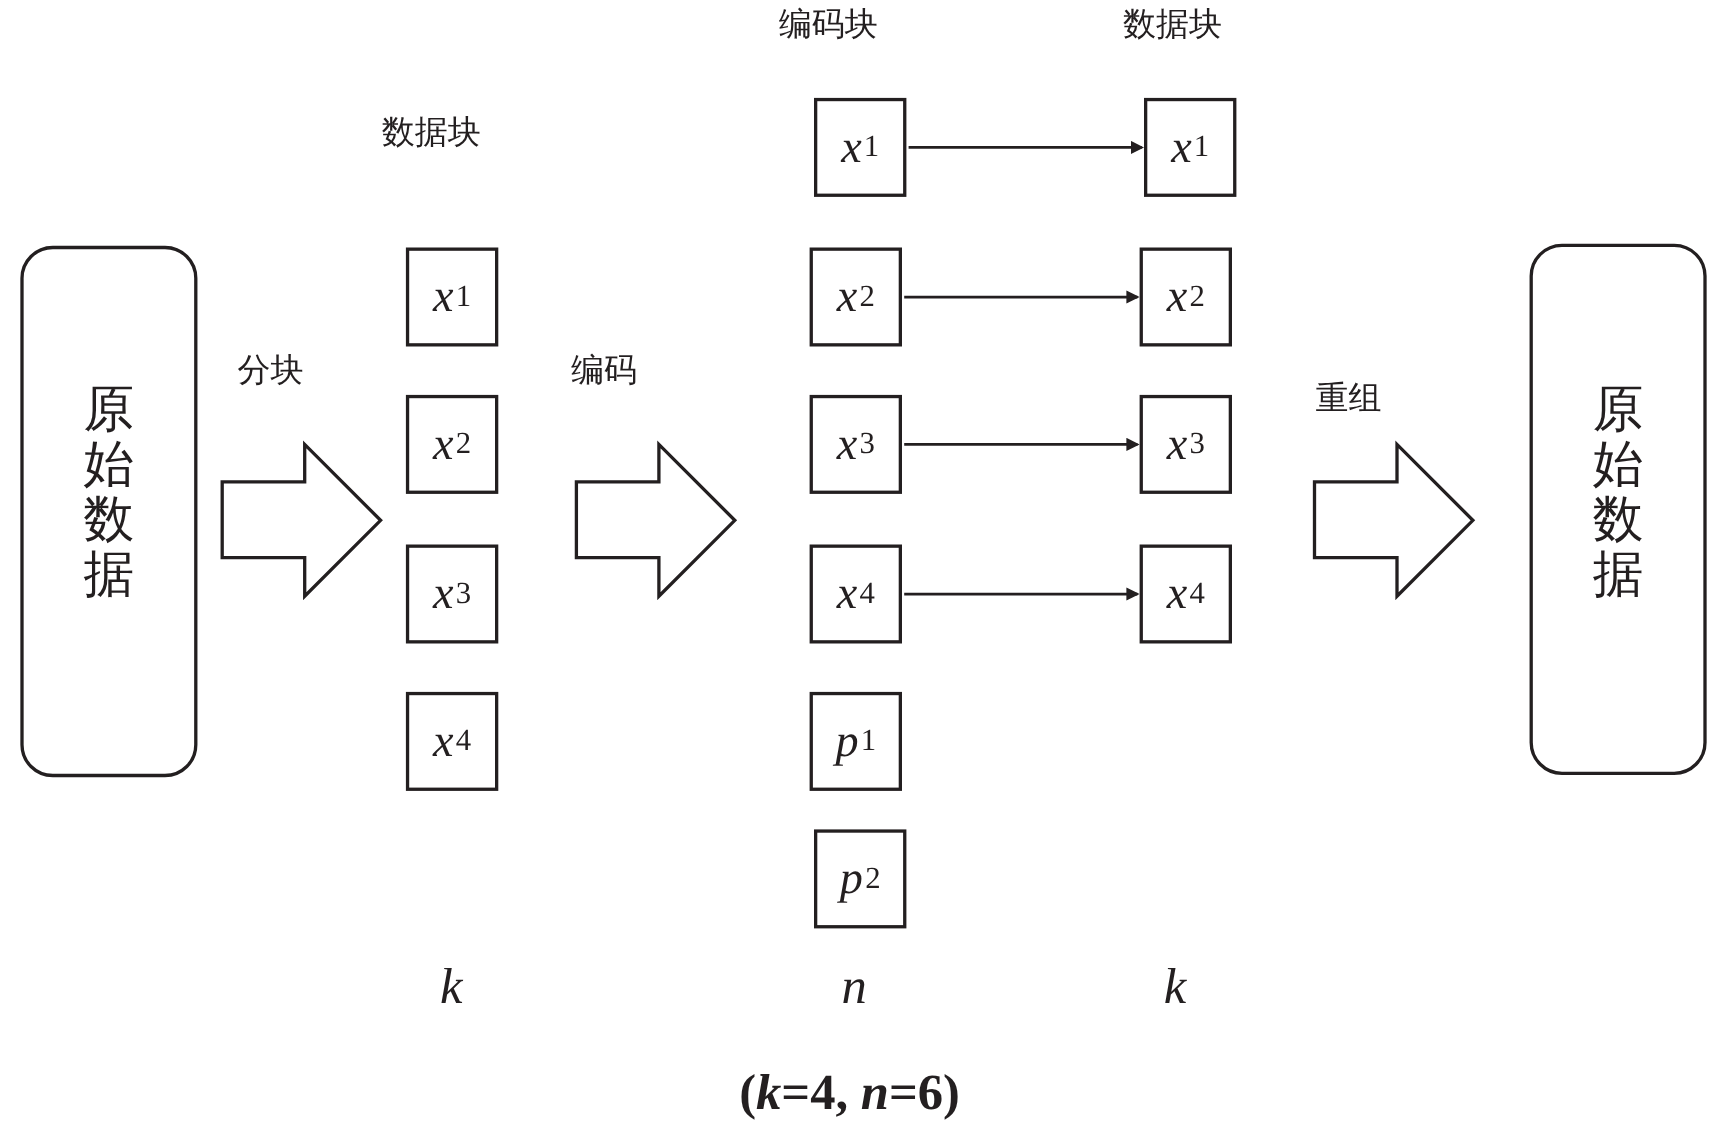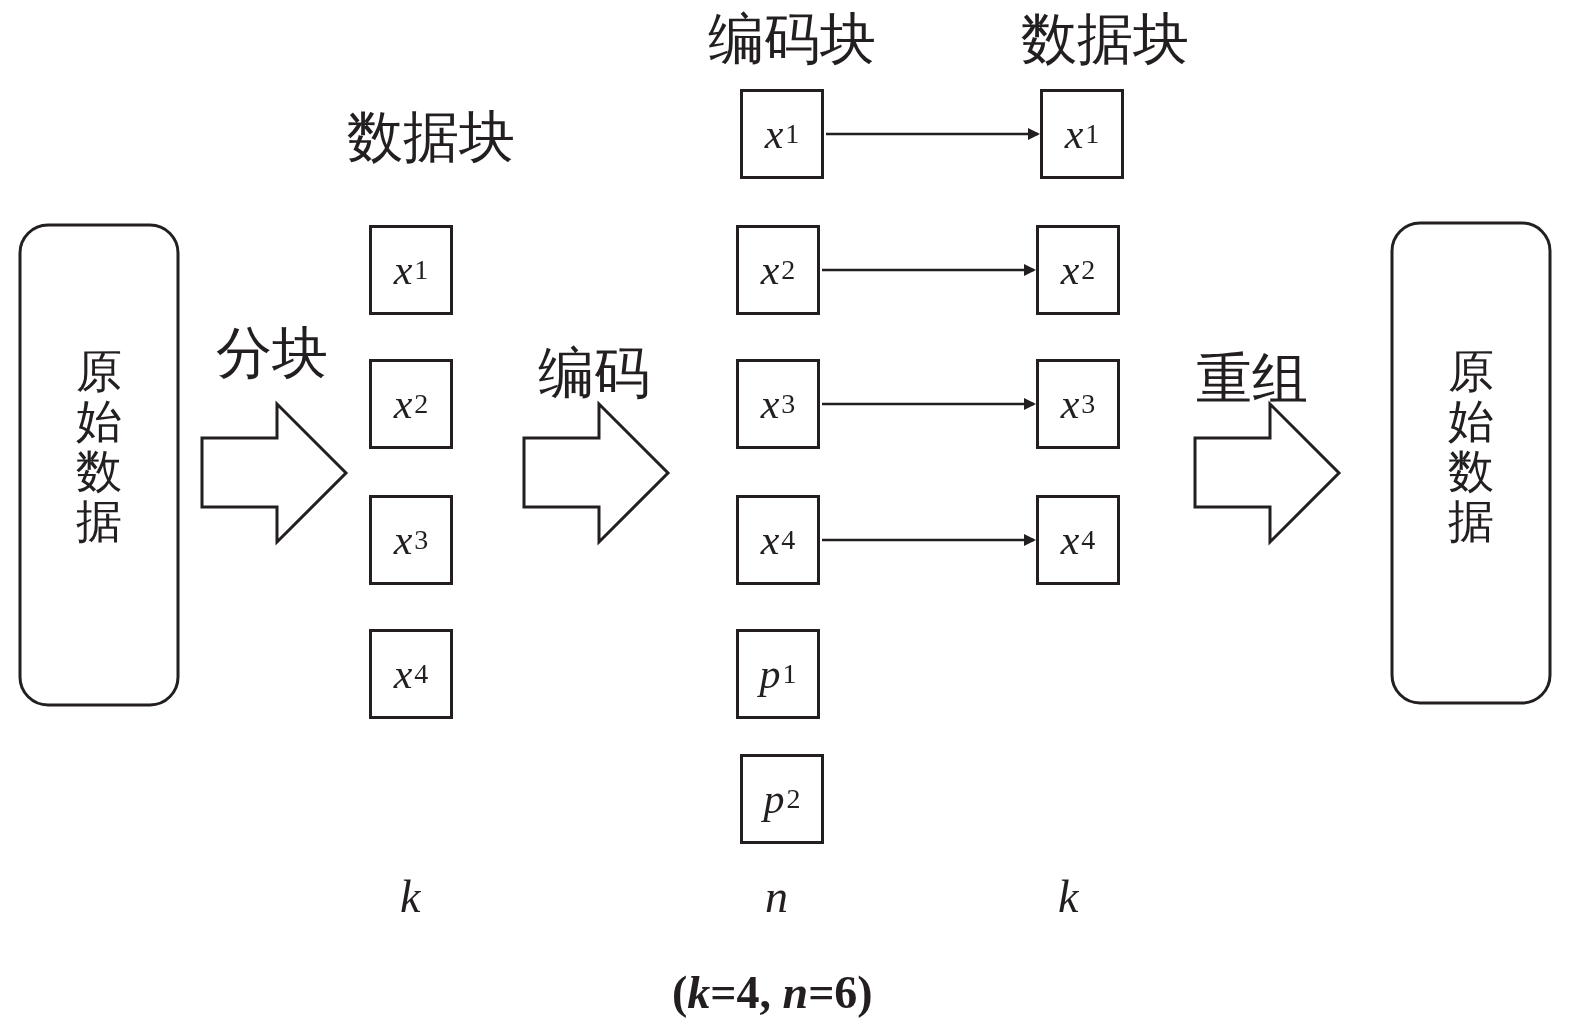--- a/index.html
+++ b/index.html
@@ -1,19 +1,19 @@
 <!DOCTYPE html>
 <html><head>
 <meta charset="utf-8">
 <style>
   html, body { margin: 0; padding: 0; background: #ffffff; }
   body { width: 1575px; height: 1031px; position: relative; overflow: hidden;
          font-family: "Liberation Serif", "DejaVu Serif", serif; color: #231f20; }
   svg { position: absolute; left: 0; top: 0; }
-  .label { position: absolute; font-size: 56px; white-space: nowrap; }
+  .label { position: absolute; font-size: 30px; white-space: nowrap; }
   .vtext { position: absolute; font-size: 46px; line-height: 50px; width: 56px; text-align: center; font-family: Liberation Mono, monospace; }
   .box { position: absolute; width: 84px; height: 90px; border: 3px solid #231f20; box-sizing: border-box;
          display: flex; align-items: center; justify-content: center; font-size: 42px; font-style: italic; }
   .box sub { font-style: normal; font-size: 28px; vertical-align: -8px; margin-left: 2px; }
   .var { position: absolute; font-size: 46px; font-style: italic; }
   .caption { position: absolute; font-size: 46px; }
   .caption i { font-style: italic; }
 </style>
 </head>
 <body>
@@ -32,21 +32,21 @@
   <line x1="826" y1="134" x2="1038" y2="134" stroke="#231f20" stroke-width="2.5" marker-end="url(#ah)"></line>
   <line x1="822" y1="270" x2="1034" y2="270" stroke="#231f20" stroke-width="2.5" marker-end="url(#ah)"></line>
   <line x1="822" y1="404" x2="1034" y2="404" stroke="#231f20" stroke-width="2.5" marker-end="url(#ah)"></line>
   <line x1="822" y1="540" x2="1034" y2="540" stroke="#231f20" stroke-width="2.5" marker-end="url(#ah)"></line>
 </svg>
 
 <div class="vtext" style="left:71px; top:350px;">原始数据</div>
 <div class="vtext" style="left:1443px; top:350px;">原始数据</div>
 
 <div class="label" style="left:216px; top:316px;">分块</div>
-<div class="label" style="left:538px; top:316px;margin-top:20px;">编码</div>
+<div class="label" style="left:519px; top:316px;">编码</div>
 <div class="label" style="left:1196px; top:314px;margin-top:28px;">重组</div>
 
 <div class="label" style="left:347px; top:100px;">数据块</div>
 <div class="label" style="left:708px; top:2px;">编码块</div>
 <div class="label" style="left:1021px; top:2px;">数据块</div>
 
 <div class="box" style="left:369px; top:225px;">
     <span>x</span>
     <sub>1</sub>
   </div>

